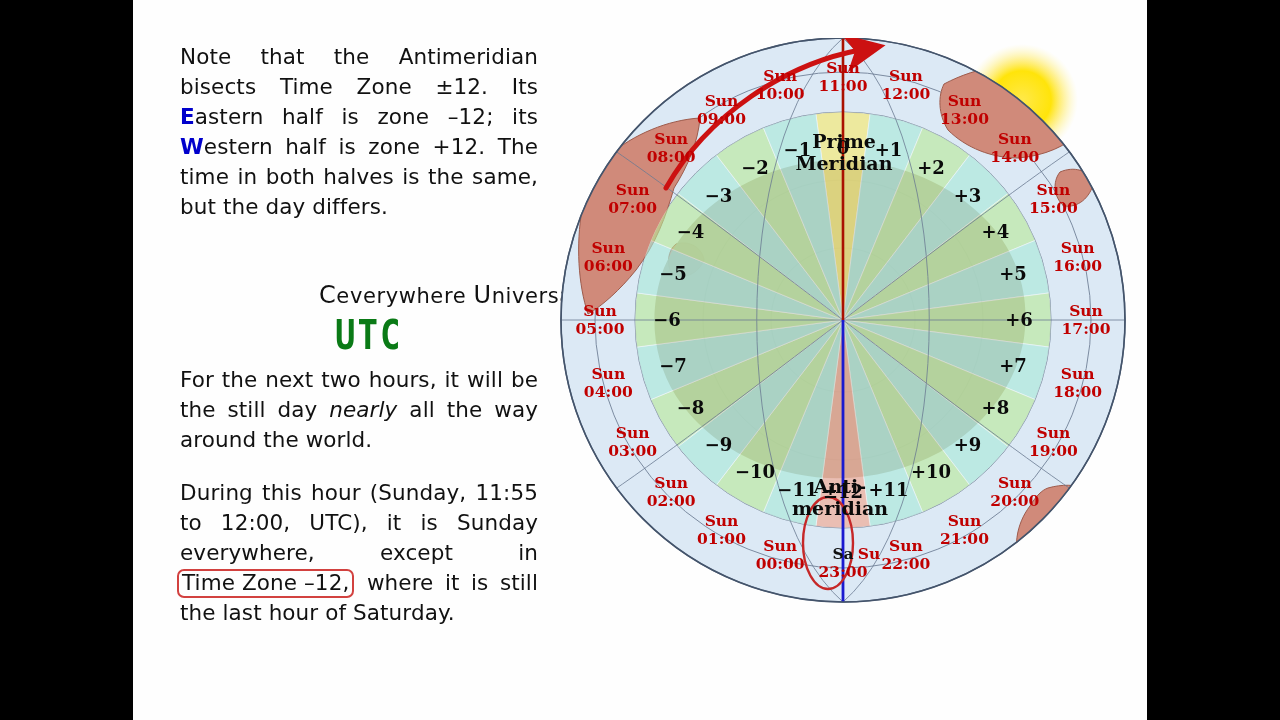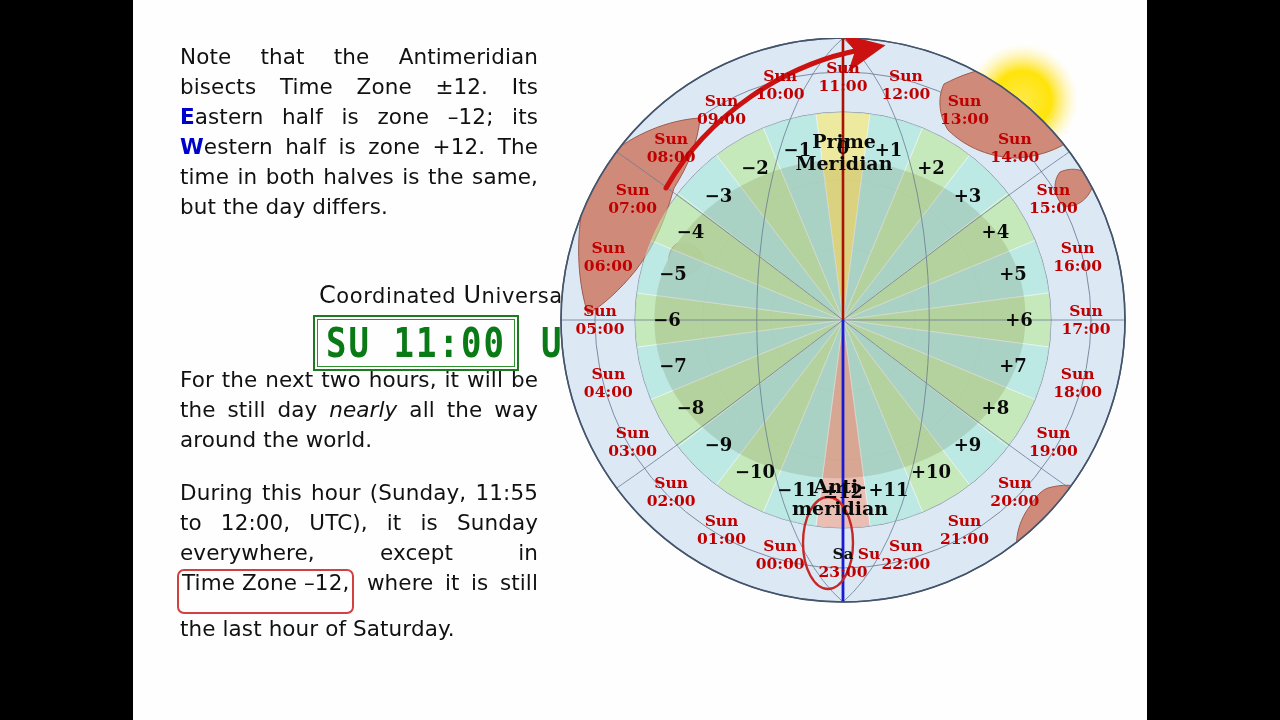--- a/index.html
+++ b/index.html
@@ -37,21 +37,21 @@
   }
   .para.justify{text-align:justify;text-align-last:left;}
   .hl-blue{color:#0000cc;font-weight:bold;}
   .ital{font-style:italic;}
 
   
   .redbox{
     display:inline-block;
     border:2.2px solid #d2413f;
     border-radius:7px;
-    padding:0px 3px 17px 3px;
+    padding:0px 3px 1px 3px;
     margin:0 1px 0 -3px;
     line-height:24px;
   }
 
   
   #utcblock{position:absolute;left:180px;top:281px;width:370px;}
   #utc-caption{
     font-size:21px;
     color:#111;
     letter-spacing:0.6px;
@@ -138,29 +138,24 @@
       <p class="para justify" style="width:358px;margin-top:143px;">
         <span>For the next two hours, it will be the still day </span><span class="ital">nearly</span><span> all the way around the world.</span>
       </p>
 
       <p class="para justify" style="width:358px;margin-top:23px;">
         <span>During this hour (Sunday, 11:55 to 12:00, UTC), it is Sunday everywhere, except in </span><span class="redbox">Time Zone –12,</span><span> where it is still the last hour of Saturday.</span>
       </p>
     </div>
 
     <div id="utcblock">
-      <div id="utc-caption"><span class="cap">C</span><span>oordinated </span><span class="cap">U</span><span>niversal </span><span class="cap">T</span><span>ime</span>
+      <div id="utc-caption"><span class="cap">C</span><span>everywhere </span><span class="cap">U</span><span>niversal </span><span class="cap">T</span><span>ime</span>
       </div>
 
       <div id="clockrow">
-        <div id="lcd-outer">
-          <div id="lcd-inner">
-            <span class="lcd-text">SU 11:00</span>
-          </div>
-        </div>
         <span id="utc-suffix">UTC</span>
       </div>
     </div>
 
     <div id="globe-wrap">
       <svg id="globe-svg" width="600" height="660" viewBox="0 0 600 660">
         <defs>
           <radialGradient id="sunglow" cx="50%" cy="50%" r="50%">
             <stop offset="0%" stop-color="#ffe94a" stop-opacity="1"></stop>
             <stop offset="52%" stop-color="#ffe300" stop-opacity="0.96"></stop>

